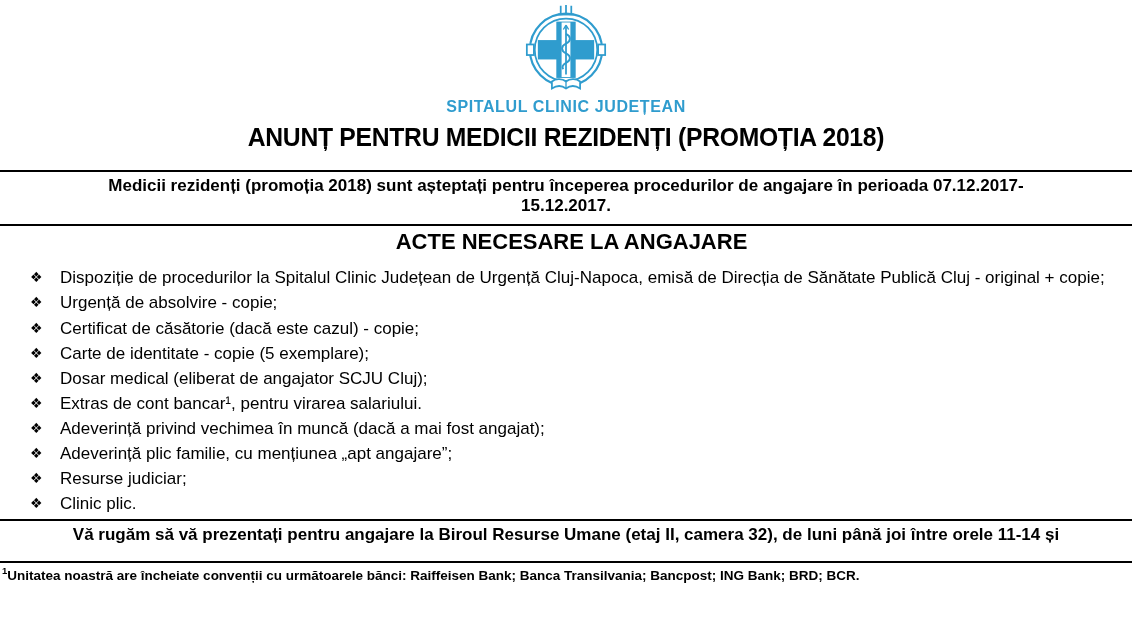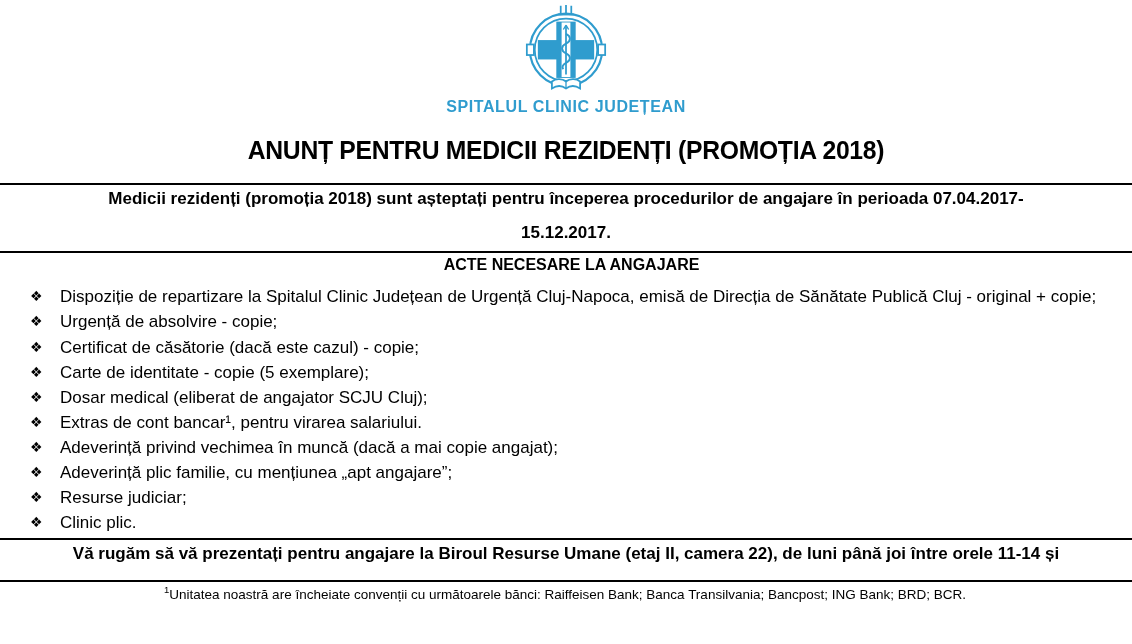--- a/index.html
+++ b/index.html
@@ -36,51 +36,51 @@
     margin-top: 6px;
     font-size: 16px;
     font-weight: 700;
     letter-spacing: 0.6px;
     line-height: 1.18;
   }
 
   
   .doc-title {
     text-align: center;
-    margin-top: 18px;
+    margin-top: 5px;
     font-size: 26px;
     font-weight: 800;
     letter-spacing: -0.3px;
     white-space: nowrap;
   }
   .doc-title .squeeze {
     display: inline-block;
     transform: scaleX(0.95);
     transform-origin: center;
   }
 
   
   .intro {
     margin-top: 14px;
     border-top: 2px solid #000;
     padding: 4px 30px 8px;
     font-size: 17px;
     font-weight: 700;
     text-align: center;
   }
-  .intro .line2 { margin-top: 14px; }
+  .intro .line2 { margin-top: 0; }
 
   
   .acts {
     border-top: 2px solid #000;
     padding-top: 3px;
   }
   .acts-heading {
     text-align: center;
-    font-size: 16px;
+    font-size: 22px;
     font-weight: 700;
     padding-left: 11px;
   }
   ul.docs {
     list-style: none;
     margin: 11px 0 4px 0;
     padding: 0;
   }
   ul.docs li {
     position: relative;
@@ -108,21 +108,22 @@
     text-align: center;
     line-height: 1.35;
   }
 
   
   .footnote {
     border-top: 2px solid #000;
     margin-top: 8px;
     padding: 2px 4px 0 2px;
     font-size: 13.5px;
-    text-align: center;
+    text-align: left;
+    font-weight: bold;
   }
   .footnote sup {
     font-size: 9.5px;
     vertical-align: super;
   }
 </style>
 </head>
 <body>
 
 <div class="page">
@@ -161,41 +162,41 @@
       </g>
     </svg>
     <div class="org-name" style="color:#2f9cce">
       <div>SPITALUL CLINIC JUDEȚEAN</div>
     </div>
   </div>
 
   <h1 class="doc-title"><span class="squeeze">ANUNȚ PENTRU MEDICII REZIDENȚI (PROMOȚIA 2018)</span></h1>
 
   <div class="intro">
-    <div class="line1">Medicii rezidenți (promoția 2018) sunt așteptați pentru începerea procedurilor de angajare în perioada 07.04.2017-</div>
+    <div class="line1">Medicii rezidenți (promoția 2018) sunt așteptați pentru începerea procedurilor de angajare în perioada 07.12.2017-</div>
     <div class="line2">15.12.2017.</div>
   </div>
 
   <div class="acts">
     <div class="acts-heading">ACTE NECESARE LA ANGAJARE</div>
     <ul class="docs">
-      <li><span class="bullet">❖</span><span>Dispoziție de repartizare la Spitalul Clinic Județean de Urgență Cluj-Napoca, emisă de Direcția de Sănătate Publică Cluj - original +  copie;</span></li>
+      <li><span class="bullet">❖</span><span>Dispoziție de procedurilor la Spitalul Clinic Județean de Urgență Cluj-Napoca, emisă de Direcția de Sănătate Publică Cluj - original +  copie;</span></li>
       <li><span class="bullet">❖</span><span>Urgență de absolvire - copie;</span></li>
       <li><span class="bullet">❖</span><span>Certificat de căsătorie (dacă este cazul) - copie;</span></li>
       <li><span class="bullet">❖</span><span>Carte de identitate - copie (5 exemplare);</span></li>
       <li><span class="bullet">❖</span><span>Dosar medical (eliberat de angajator SCJU Cluj);</span></li>
       <li><span class="bullet">❖</span><span>Extras de cont bancar¹, pentru virarea salariului.</span></li>
-      <li><span class="bullet">❖</span><span>Adeverință privind vechimea în muncă (dacă a mai copie angajat);</span></li>
+      <li><span class="bullet">❖</span><span>Adeverință privind vechimea în muncă (dacă a mai fost angajat);</span></li>
       <li><span class="bullet">❖</span><span>Adeverință plic familie, cu mențiunea „apt angajare”;</span></li>
       <li><span class="bullet">❖</span><span>Resurse judiciar;</span></li>
       <li><span class="bullet">❖</span><span>Clinic plic.</span></li>
     </ul>
   </div>
 
   <div class="closing">
-    <div>Vă rugăm să vă prezentați pentru angajare la Biroul Resurse Umane (etaj II, camera 22), de luni până joi între orele 11-14 și</div>
+    <div>Vă rugăm să vă prezentați pentru angajare la Biroul Resurse Umane (etaj II, camera 32), de luni până joi între orele 11-14 și</div>
   </div>
 
   <div class="footnote">
     <sup>1</sup><span>Unitatea noastră are încheiate convenții cu următoarele bănci: Raiffeisen Bank; Banca Transilvania;  Bancpost; ING Bank; BRD; BCR.</span>
   </div>
 
 </div>
 
 </body></html>

